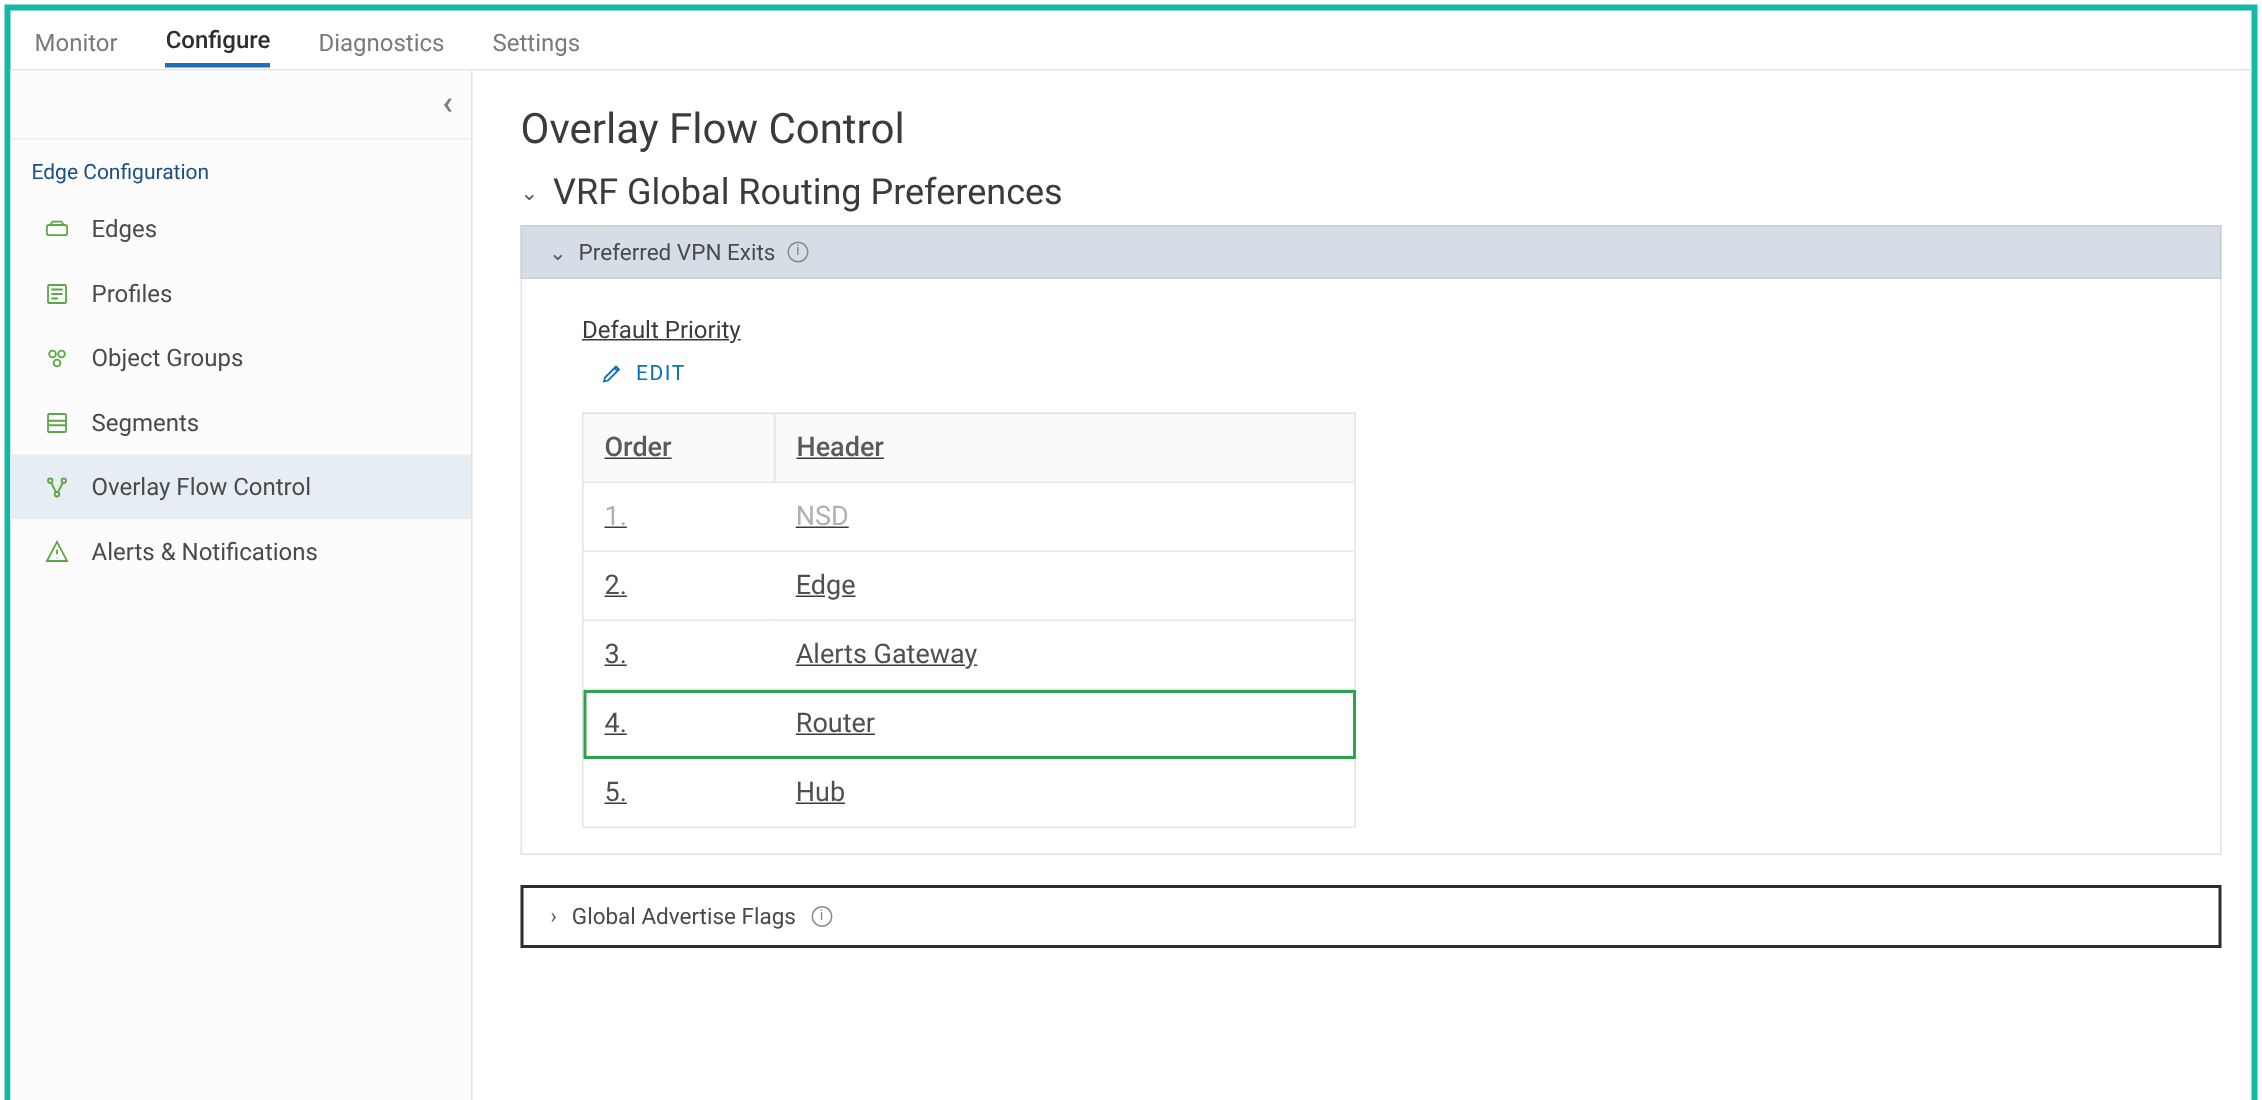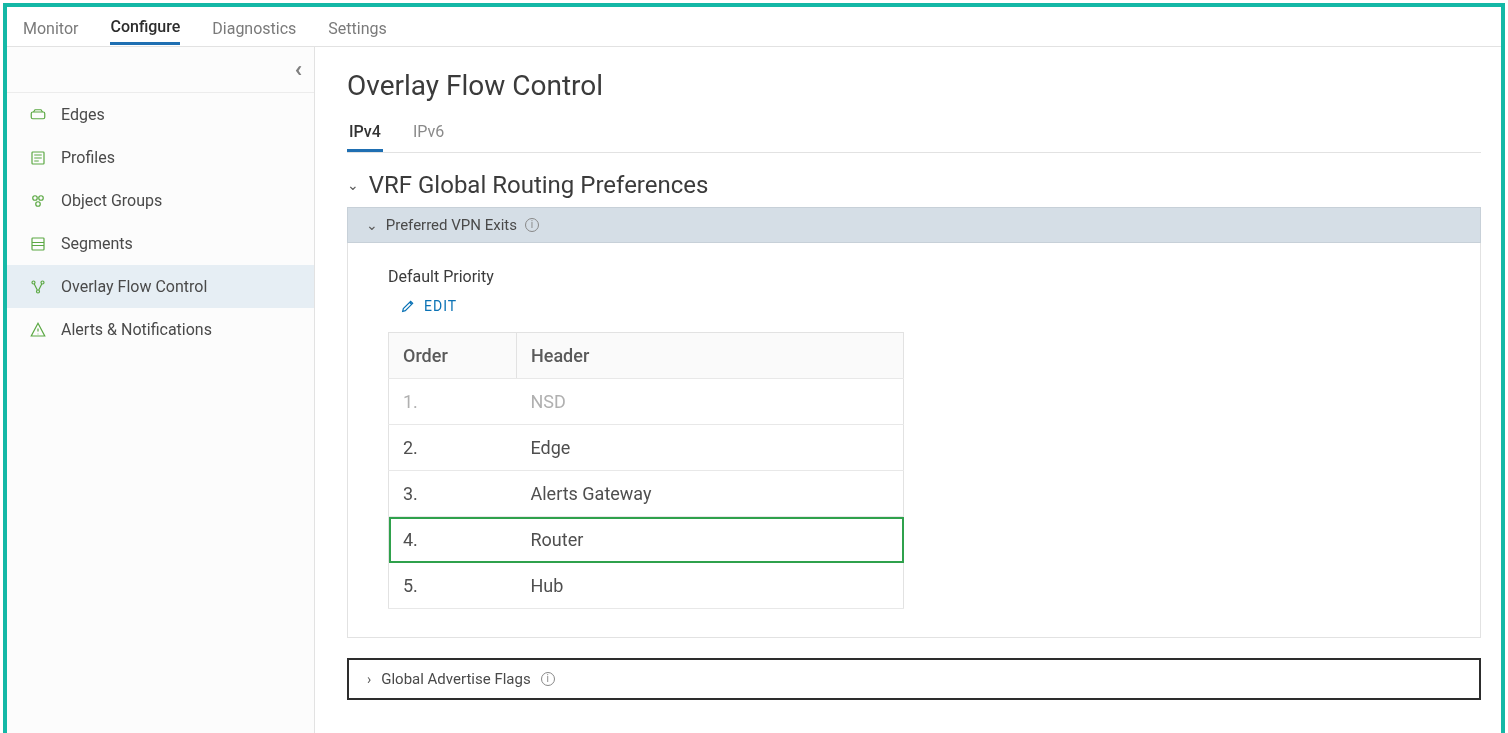--- a/index.html
+++ b/index.html
@@ -150,21 +150,22 @@
     border-radius: 50%;
     display: inline-flex;
     align-items: center; justify-content: center;
     font-size: 10px;
     color: #888;
     line-height: 1;
   }
   .panel-body {
     border: 1px solid #e2e2e2;
     border-top: none;
-    padding: 24px 40px 28px 40px;
+    padding: 24px 40px 17px 40px;
+    text-decoration: underline;
   }
   .sub-heading {
     font-size: 16px;
     color: #3b3b3b;
     margin-bottom: 12px;
   }
   .edit-link {
     display: inline-flex;
     align-items: center;
     gap: 8px;
@@ -228,20 +229,21 @@
     <div class="top-tab">Diagnostics</div>
     <div class="top-tab">Settings</div>
   </div>
 
   <div class="body">
 
     <div class="sidebar">
       <div class="sb-collapse-row">
         <span class="chev-left-double">‹‹</span>
       </div>
+      <div class="sb-group-title">Edge Configuration</div>
 
       <div class="sb-item">
         <span class="sb-icon">
           <svg viewBox="0 0 24 24" fill="none" stroke="#5ba843" stroke-width="1.6">
               <rect x="3" y="8" width="18" height="9" rx="2"></rect>
               <path d="M6 8 L8 5 L16 5 L18 8"></path>
             </svg>
         </span>
         <span>Edges</span>
       </div>
@@ -297,24 +299,20 @@
               <path d="M12 10v4M12 17v.5"></path>
             </svg>
         </span>
         <span>Alerts &amp; Notifications</span>
       </div>
     </div>
 
     <div class="main">
       <div class="page-title">Overlay Flow Control</div>
 
-      <div class="subtabs">
-        <div class="subtab active">IPv4</div>
-        <div class="subtab">IPv6</div>
-      </div>
 
       <div class="section-title-row">
         <span class="chevron-down">⌄</span>
         <span class="section-title">VRF Global Routing Preferences</span>
       </div>
 
       <div class="panel-header">
         <span class="chevron-down">⌄</span>
         <span>Preferred VPN Exits</span>
         <span class="info-icon">i</span>

